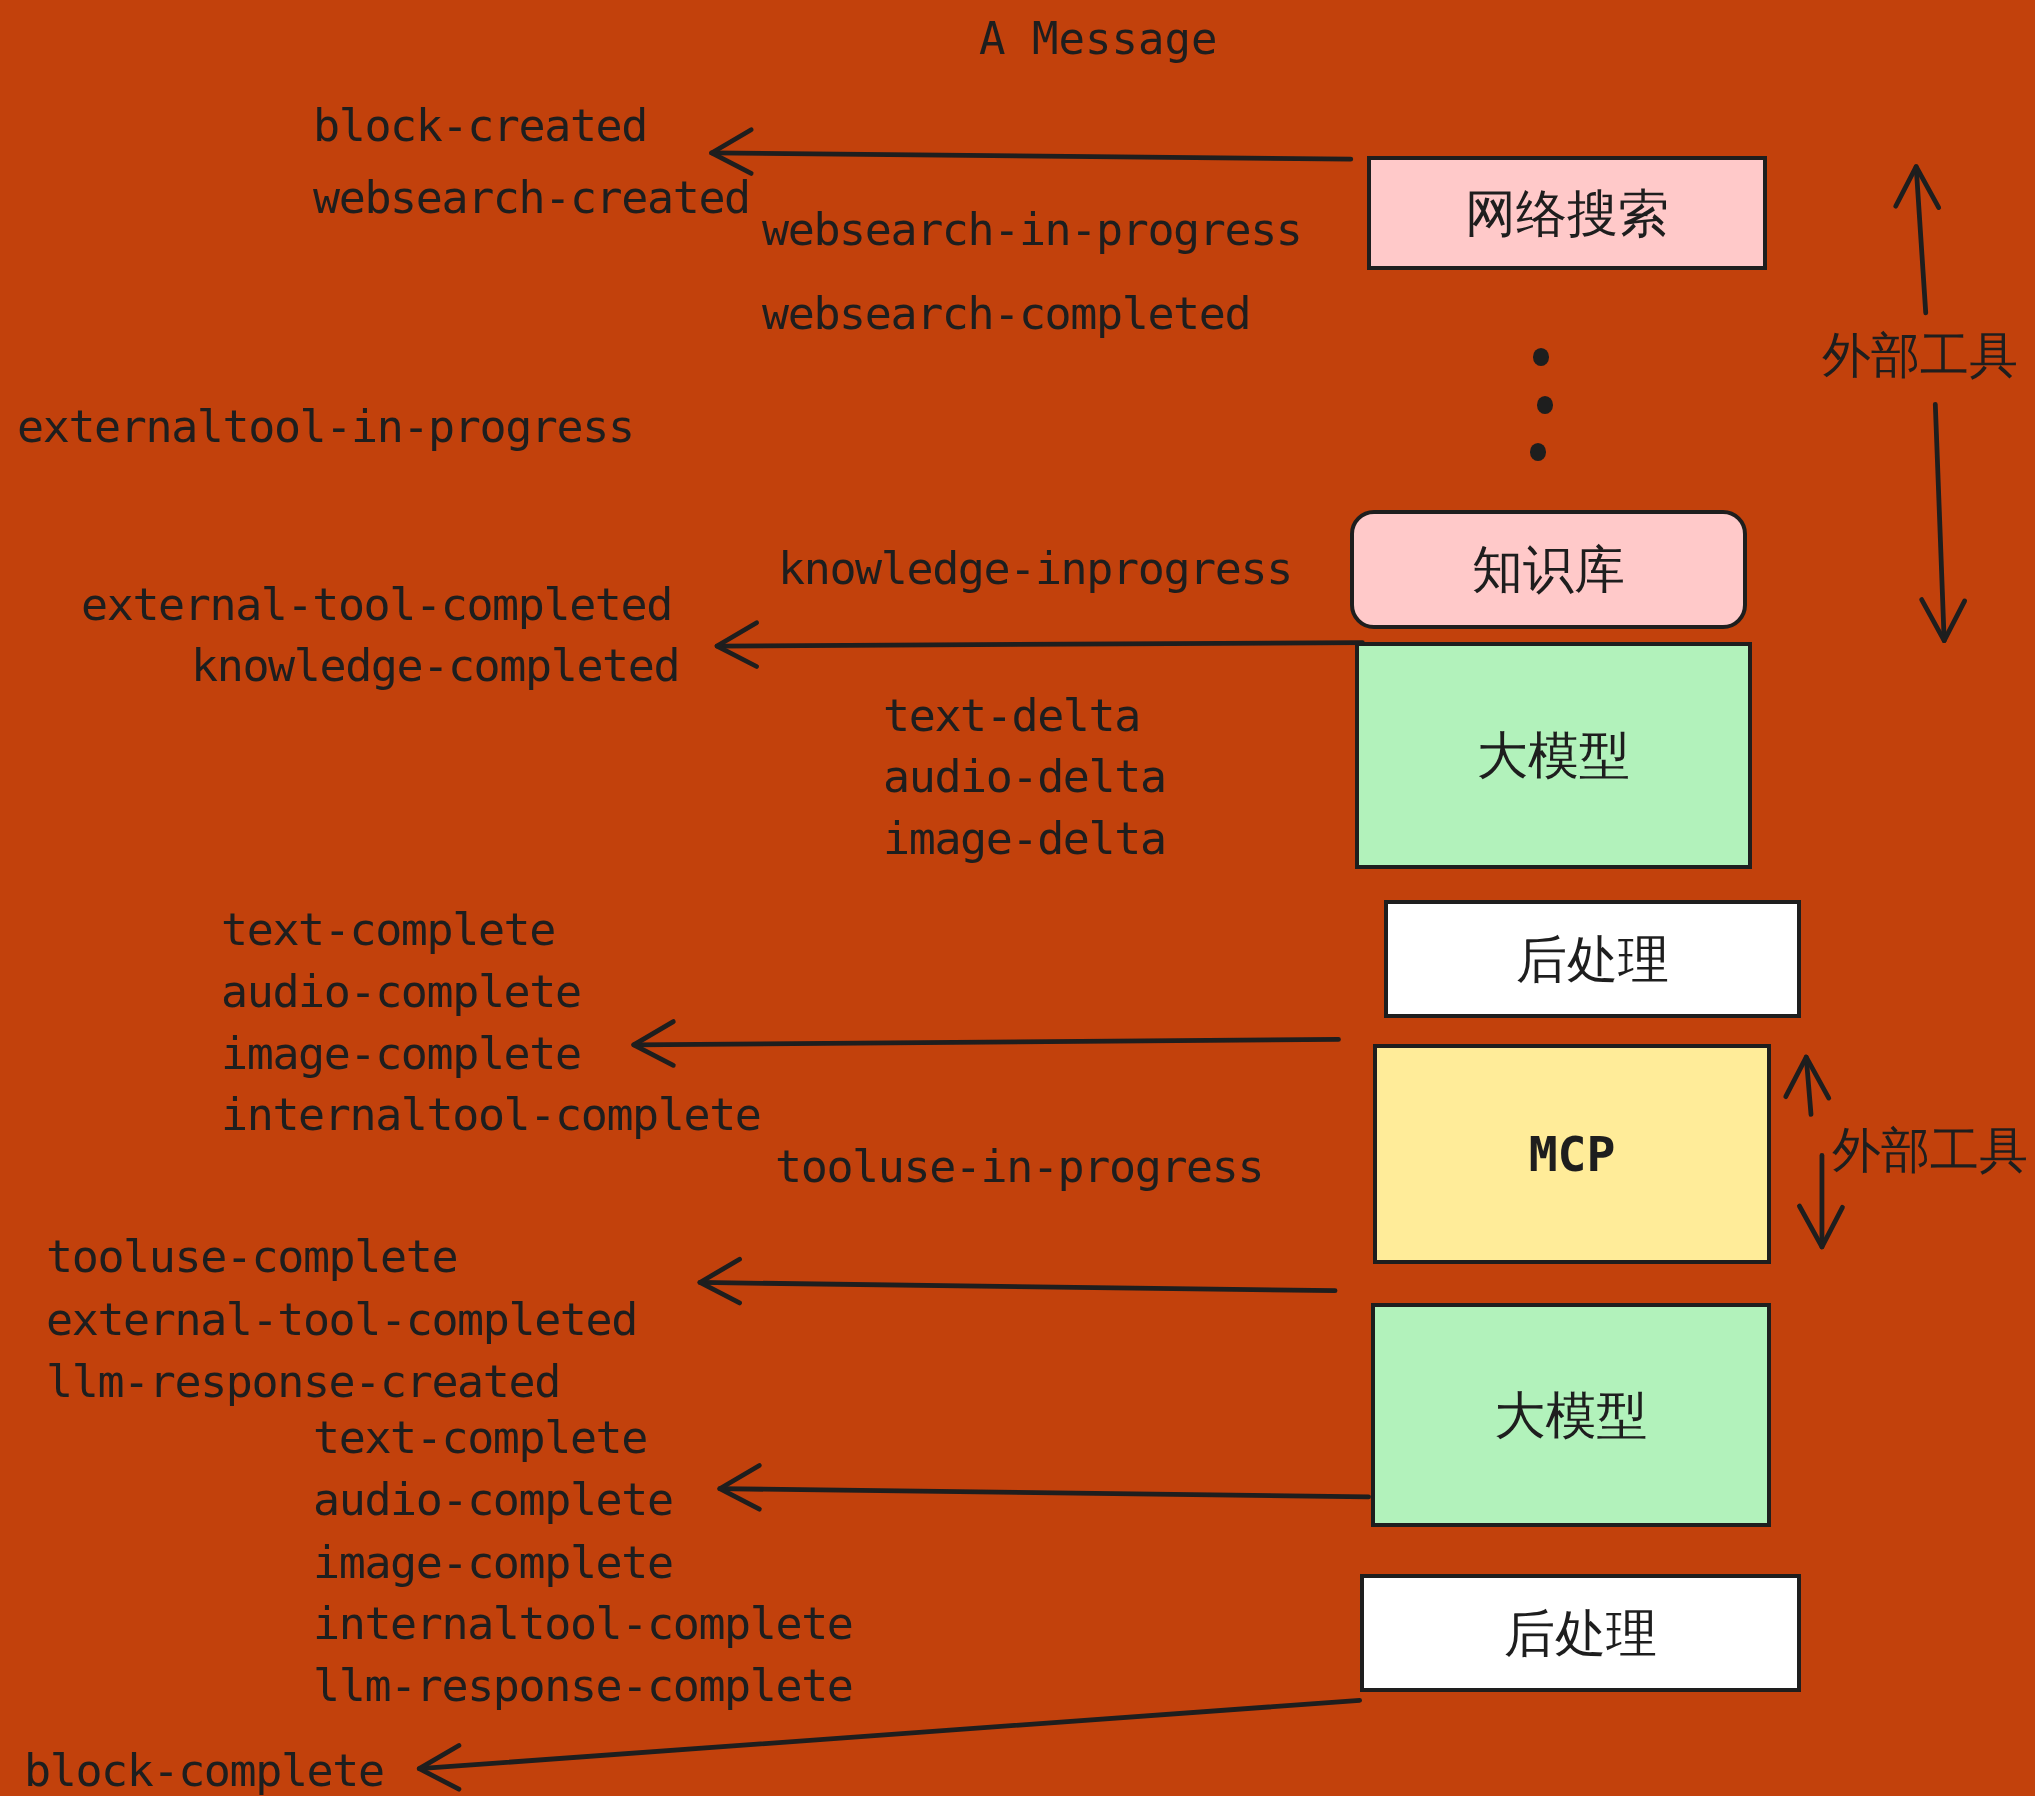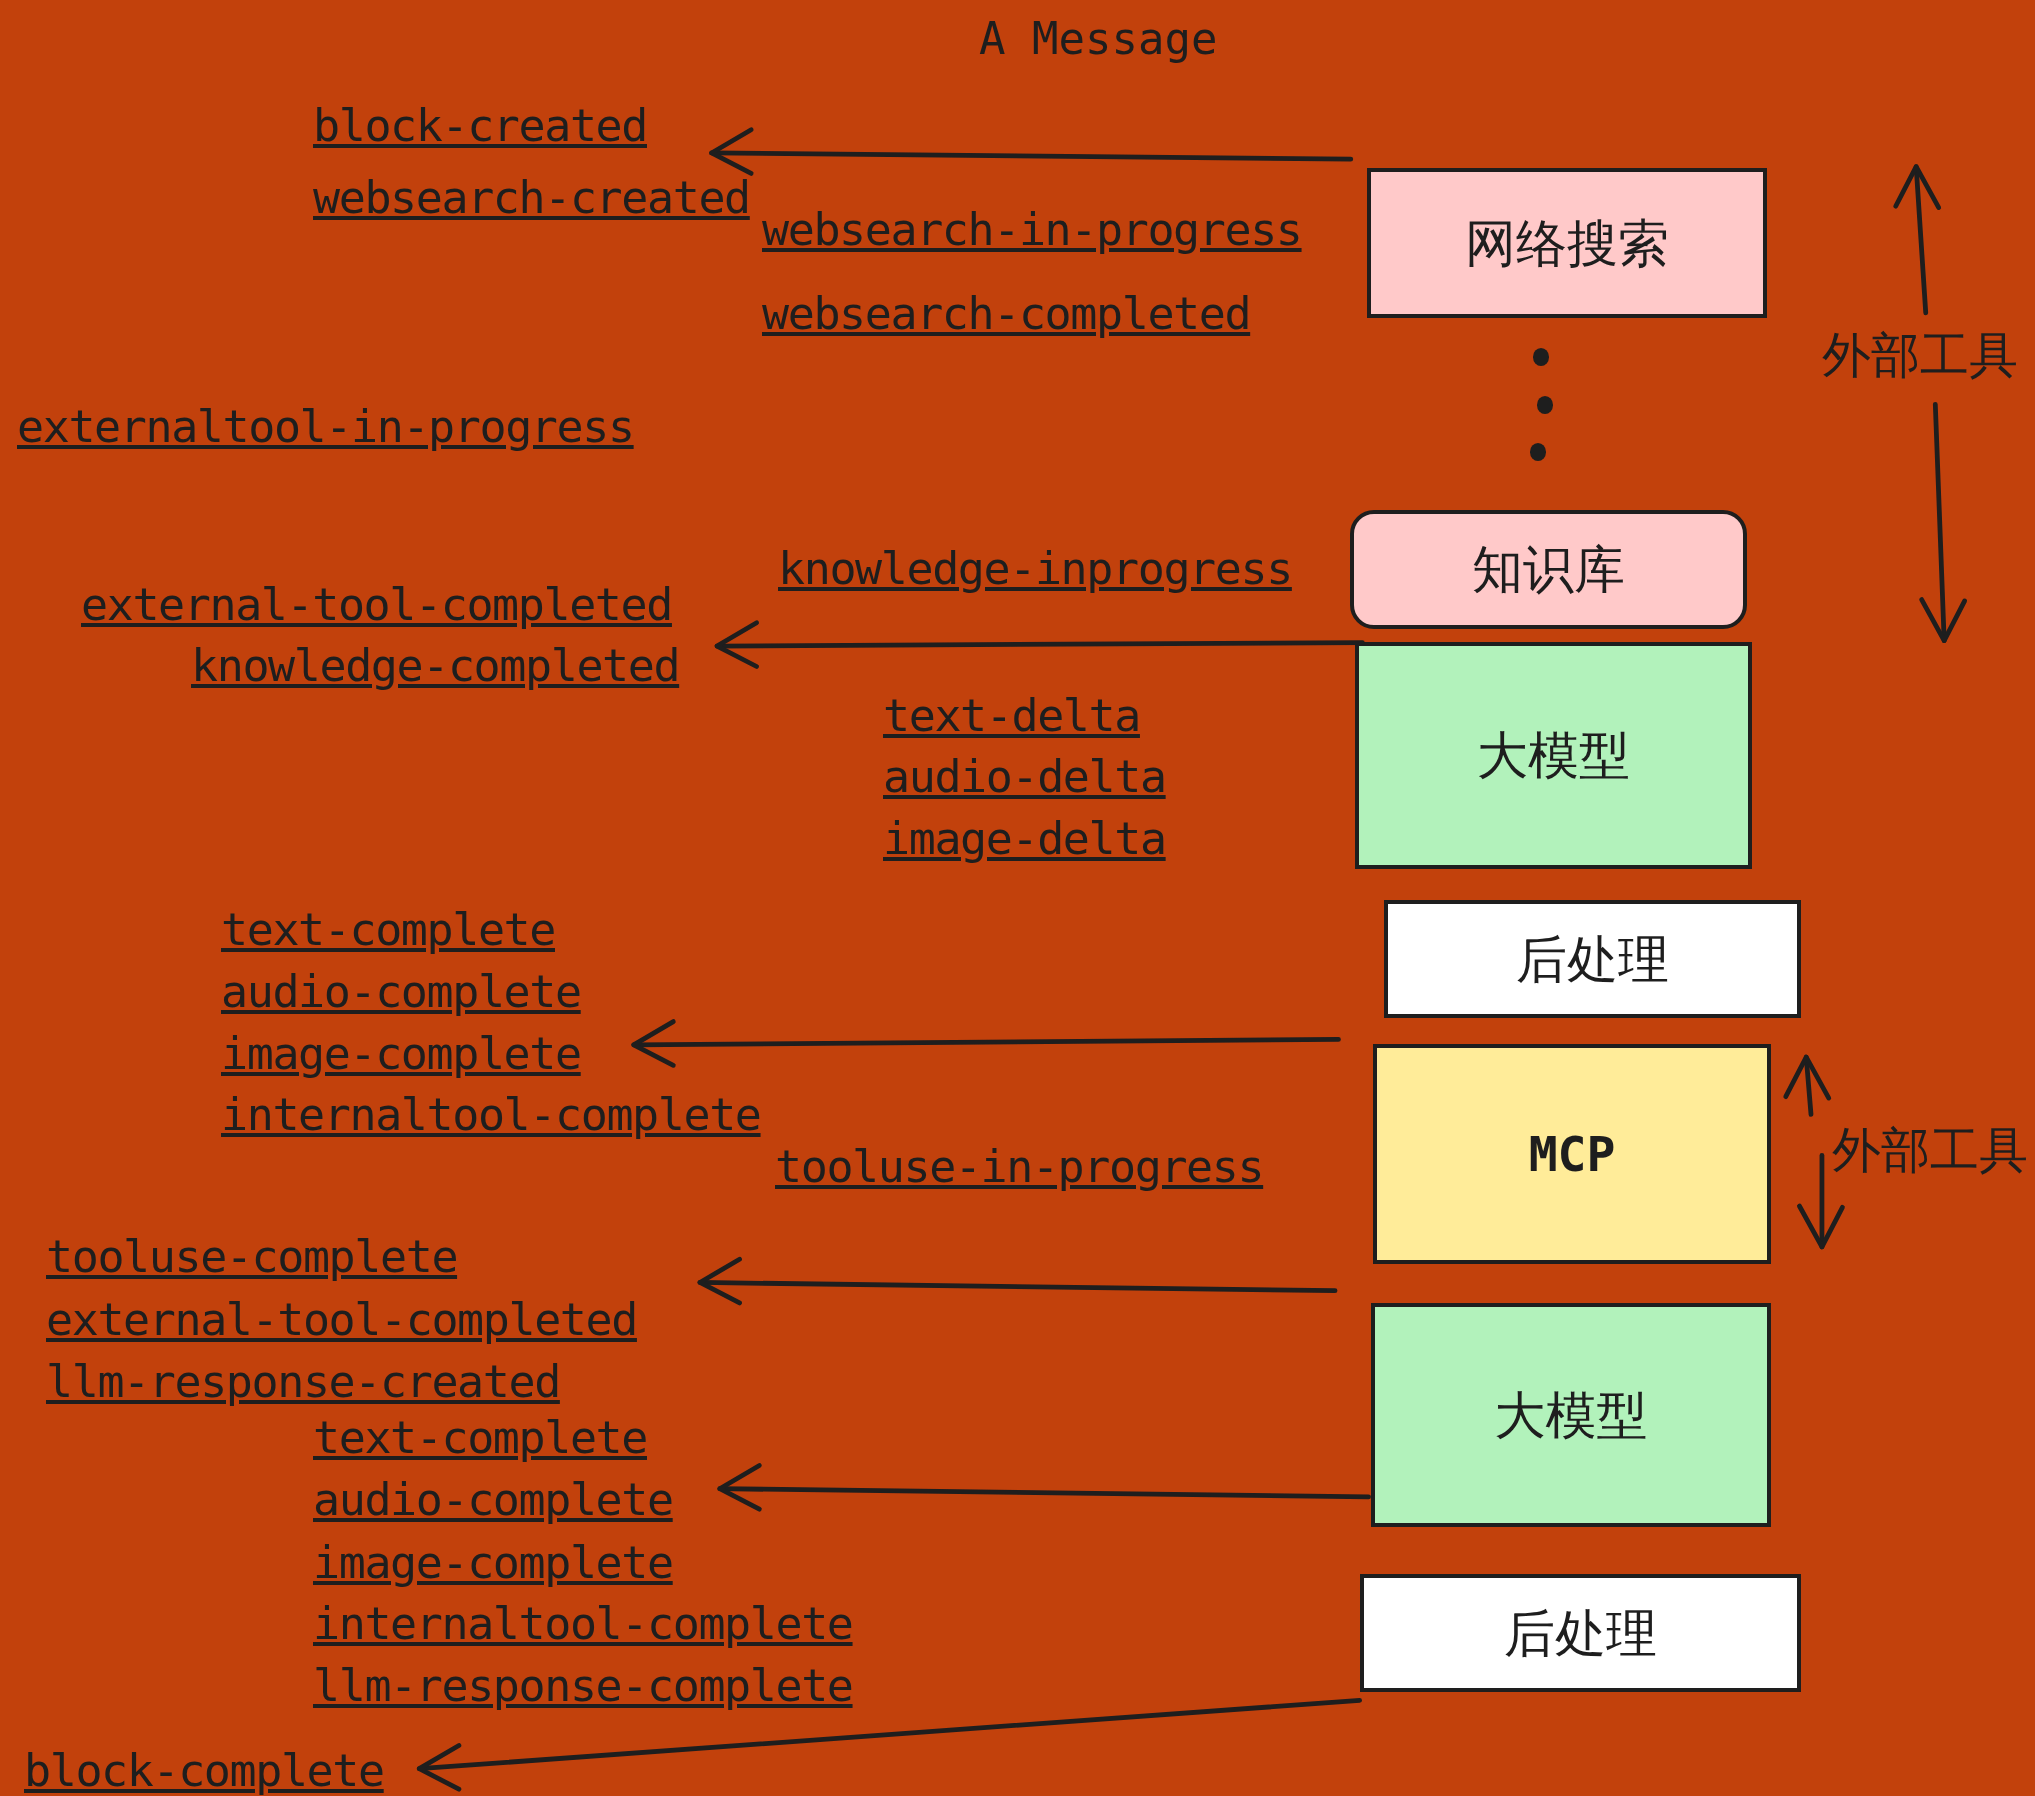--- a/index.html
+++ b/index.html
@@ -17,21 +17,20 @@
     font:44px/1.1 "DejaVu Sans Mono", monospace;
     white-space:nowrap;
     color:#1e1e1e;
   }
   .event-label{
     position:absolute;
     font:45px/1.05 "DejaVu Sans Mono", monospace;
     white-space:nowrap;
     color:#1e1e1e;
     letter-spacing:-1.4px;
-    text-decoration:underline;
   }
   .side-label{
     position:absolute;
     font:49px/1.1 "DejaVu Sans", sans-serif;
     font-weight:500;
     white-space:nowrap;
     color:#1e1e1e;
   }
   .box{
     position:absolute;
@@ -64,21 +63,21 @@
     pointer-events:none;
   }
 </style>
 </head>
 <body>
 
 <div class="canvas">
   <div class="title" style="left:979px;top:15px;">A Message</div>
 
   <div>
-      <div class="box" style="left: 1367px; top: 168px; width: 400px; height: 150px; background: rgb(255, 201, 201);">
+      <div class="box" style="left: 1367px; top: 156px; width: 400px; height: 114px; background: rgb(255, 201, 201);">
         <span class="box-label">网络搜索</span>
       </div>
       <div class="box" style="left: 1350px; top: 510px; width: 397px; height: 119px; background: rgb(255, 201, 201); border-radius: 24px;">
         <span class="box-label">知识库</span>
       </div>
       <div class="box" style="left: 1355px; top: 642px; width: 397px; height: 227px; background: rgb(178, 242, 187);">
         <span class="box-label">大模型</span>
       </div>
       <div class="box" style="left: 1384px; top: 900px; width: 417px; height: 118px; background: rgb(255, 255, 255);">
         <span class="box-label">后处理</span>

